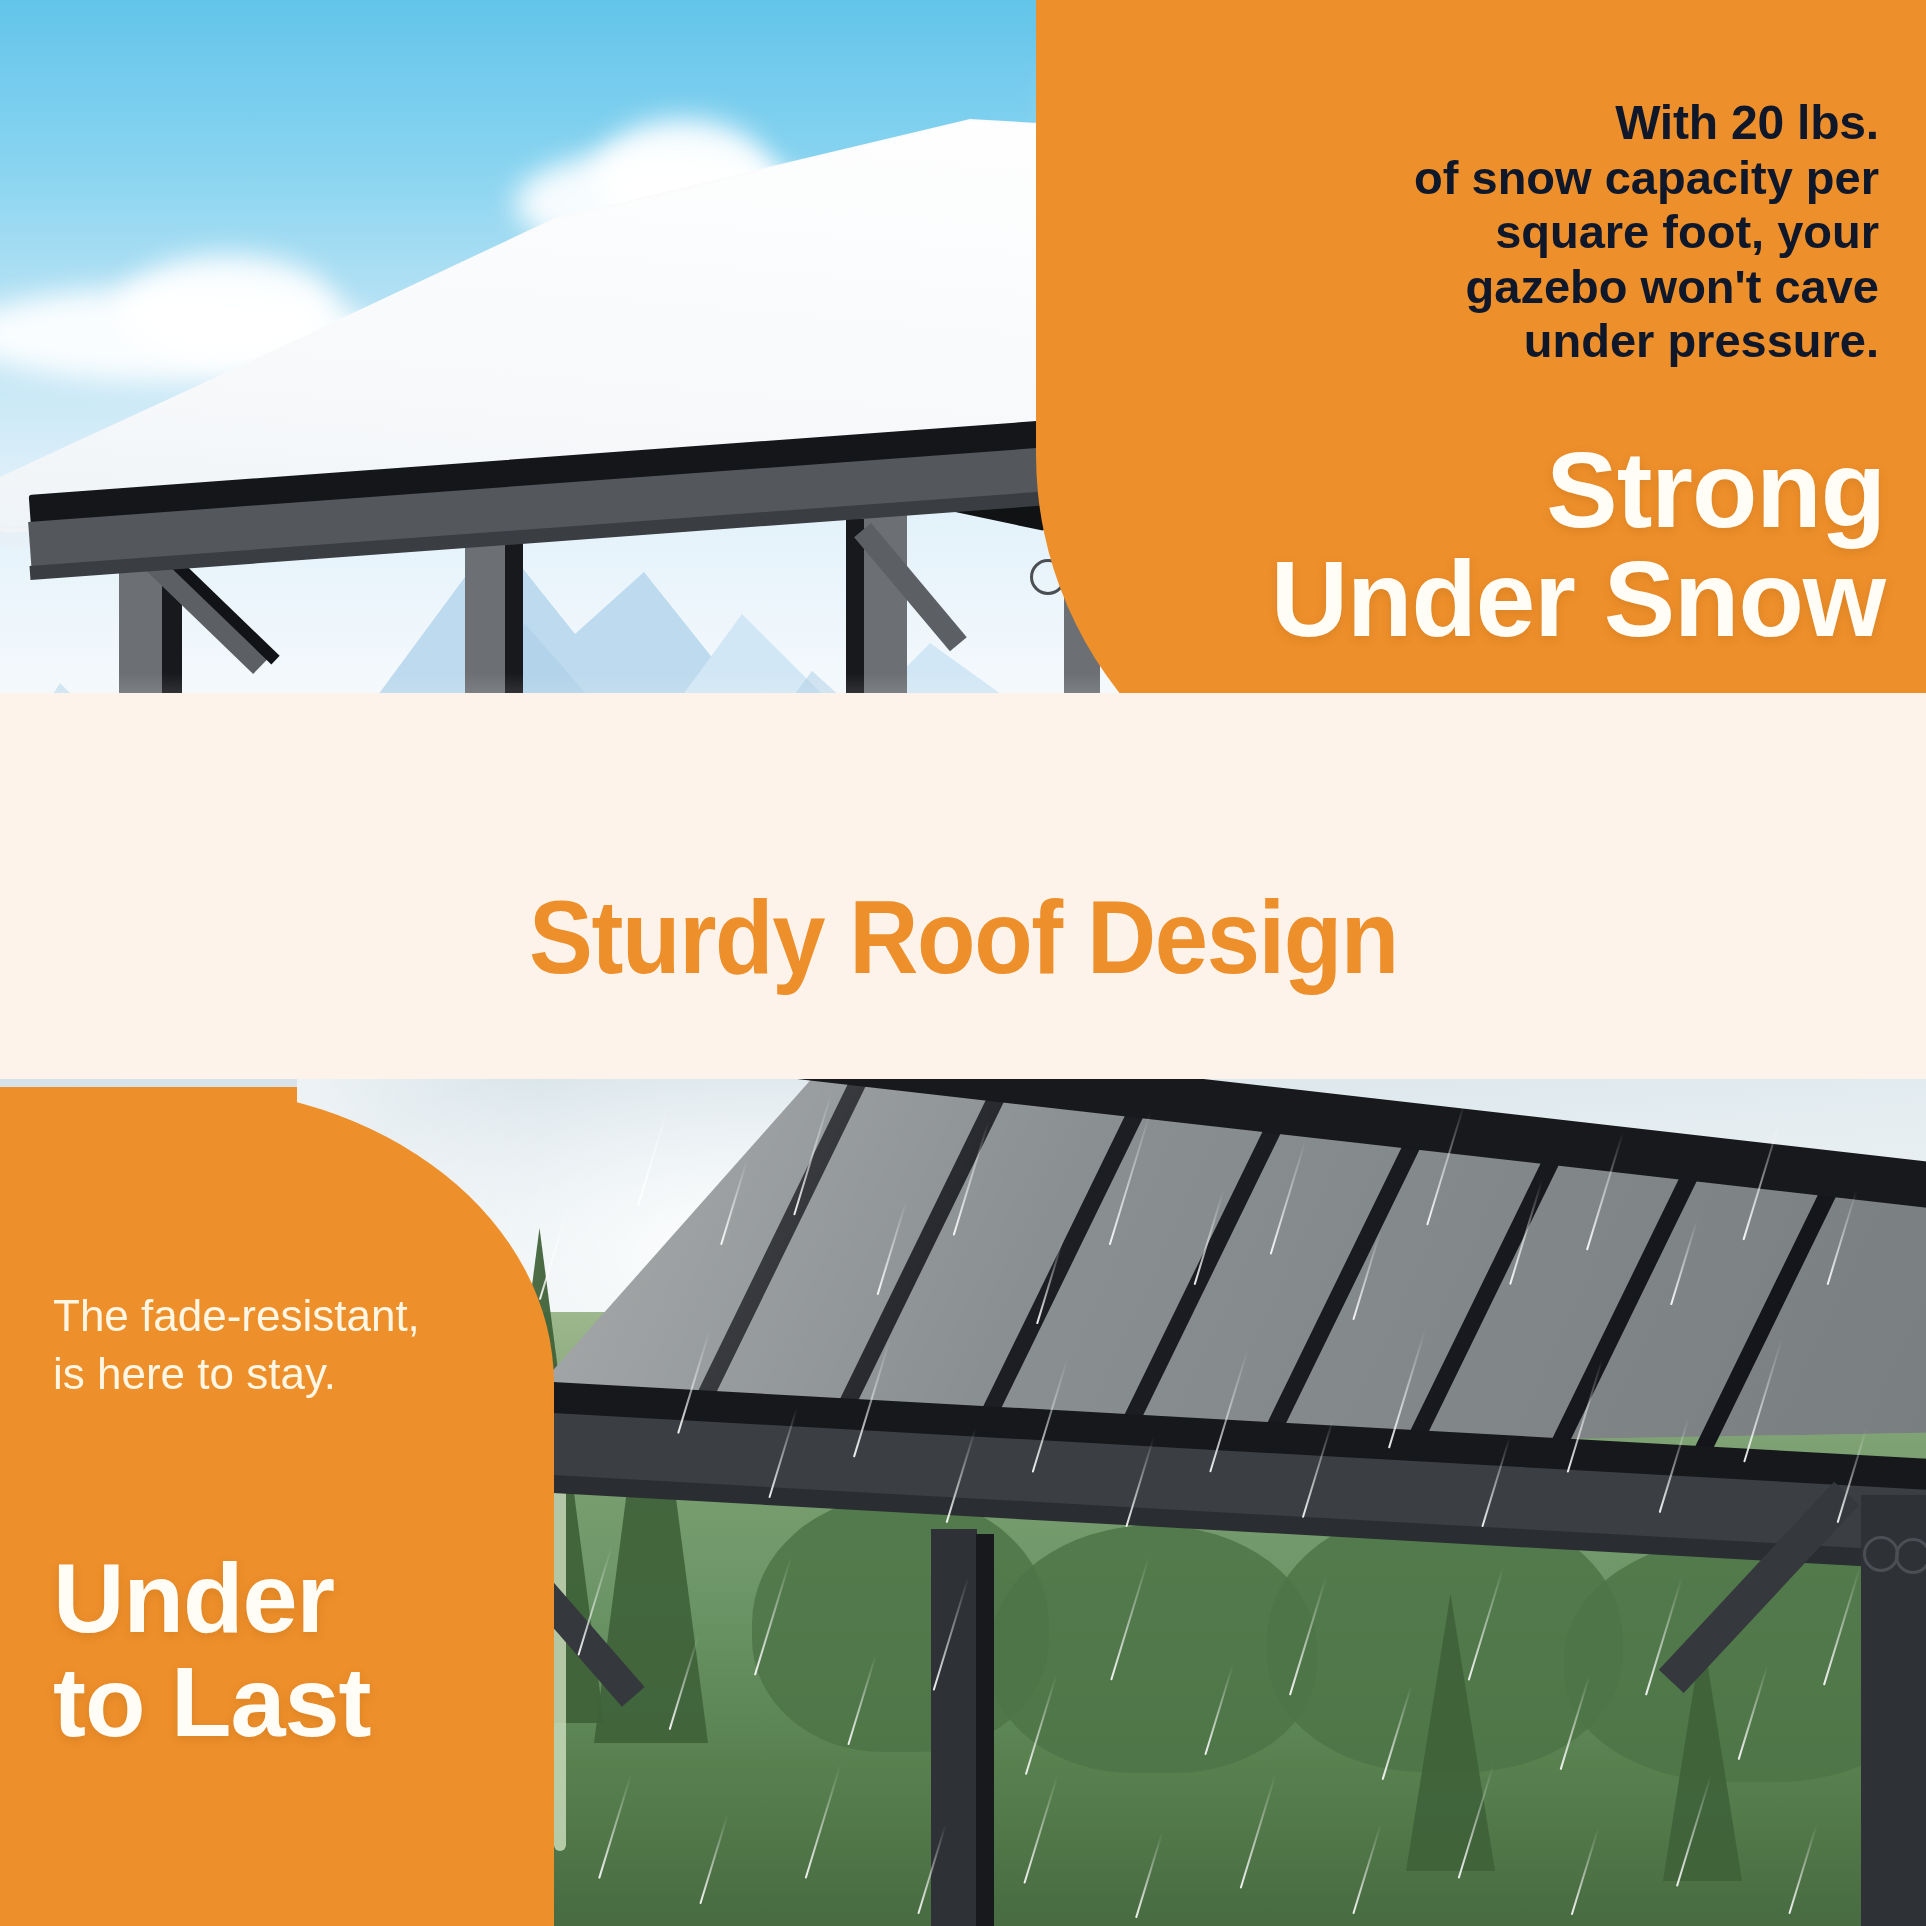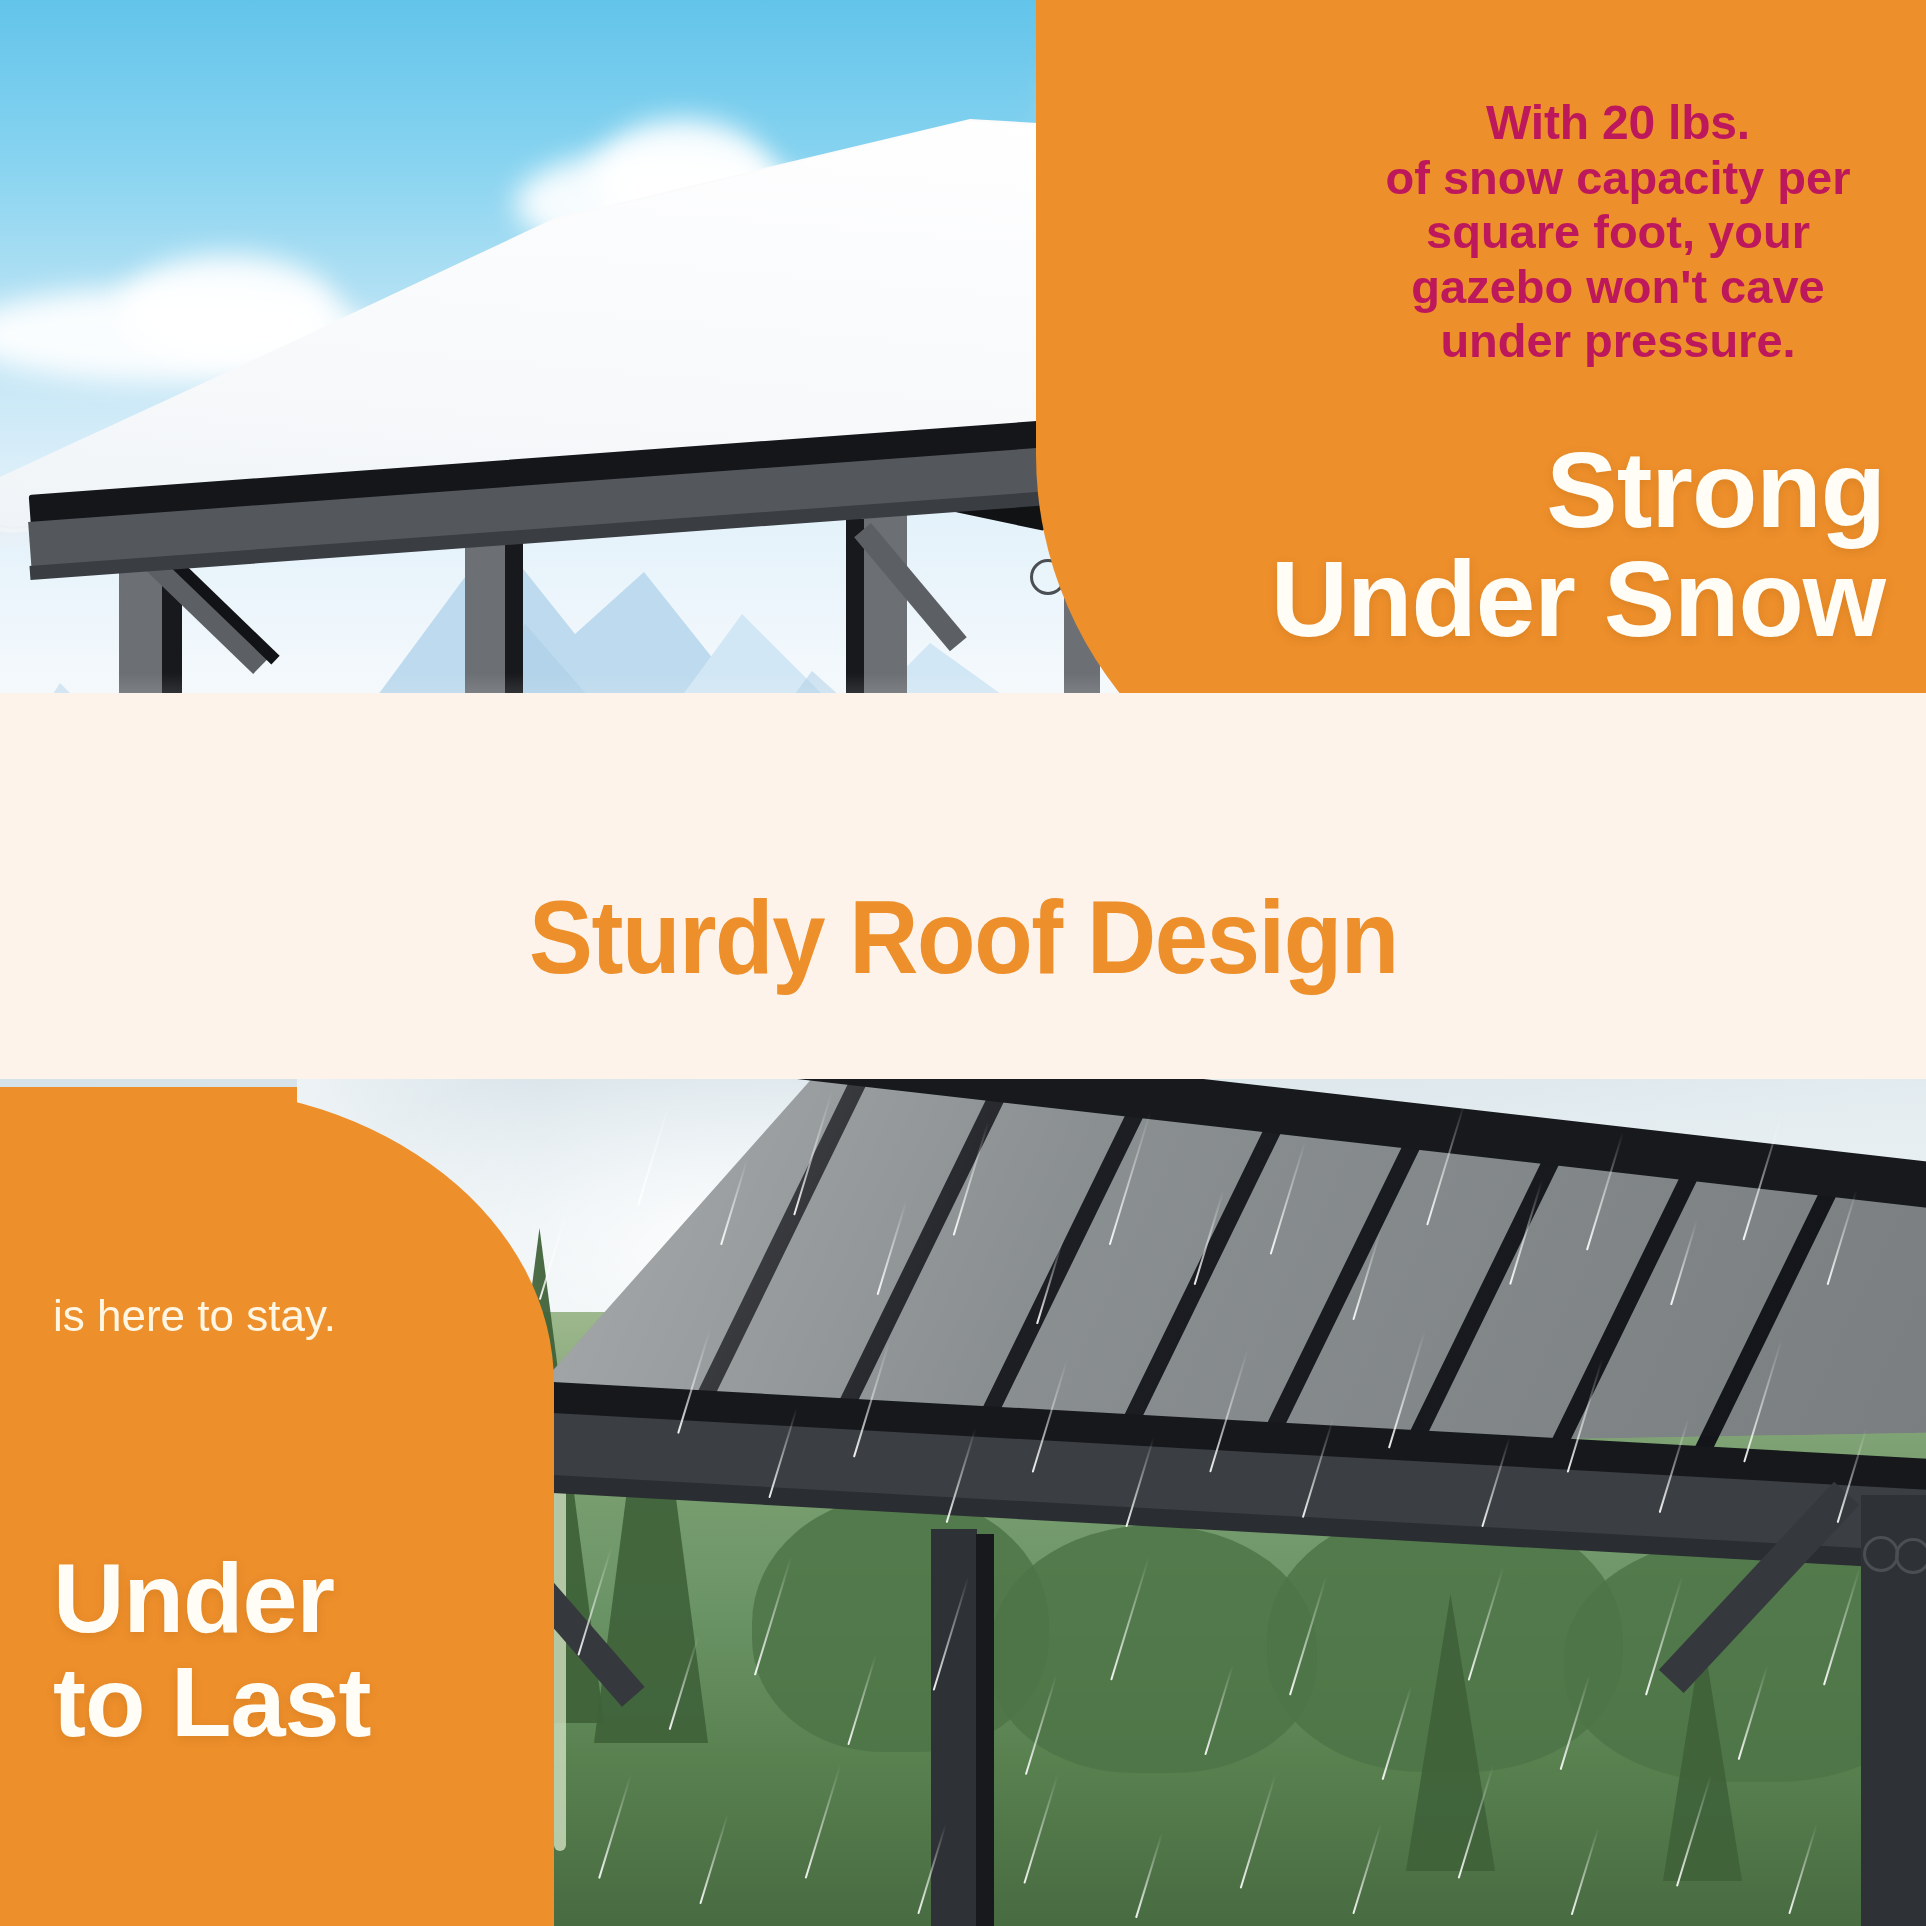--- a/index.html
+++ b/index.html
@@ -72,22 +72,22 @@
 
   .haze{position:absolute;left:0;bottom:0;width:1927px;height:198px;
      background:linear-gradient(180deg,rgba(253,243,234,0) 0%,rgba(250,247,243,.65) 60%,#FDF3EA 100%);}
 
   
   .orange-tr{position:absolute;right:0;top:0;width:891px;height:851px;background:#ED8F2B;
      border-bottom-left-radius:416px 396px;
      -webkit-mask-image:none;}
   .orange-tr-top{position:absolute;right:0;top:0;width:569px;height:297px;background:#ED8F2B;}
 
-  .tr-body{position:absolute;right:32px;top:95px;width:554px;text-align:center;
-     color:#be185d;line-height:1.16;}
+  .tr-body{position:absolute;right:48px;top:95px;width:554px;text-align:right;
+     color:#0f172a;line-height:1.16;}
   .tr-strong{font-weight:bold;font-size:48px;letter-spacing:-0.2px;display:block;}
   .tr-rest{font-weight:700;font-size:47px;display:block;}
 
   .tr-head{position:absolute;right:42px;top:436px;width:752px;text-align:right;
      color:#fffdf6;font-weight:bold;font-size:107px;line-height:1.02;letter-spacing:-1px;
      text-shadow:0 3px 10px rgba(150,80,10,.20);}
 
   
   .banner{position:absolute;left:0;top:693px;width:1927px;height:416px;background:#FDF3EA;}
   .banner-title{position:absolute;left:0;top:879px;width:1927px;text-align:center;
@@ -354,20 +354,21 @@
     </div>
 
     <div style="position:absolute;left:297px;top:0;width:248px;height:847px;
          background:linear-gradient(90deg,rgba(255,255,255,.55),rgba(255,255,255,0));"></div>
   </div>
 
   <div class="orange-bl-fill"></div>
   <div class="orange-bl"></div>
 
   <div class="bl-body">
+    <div>The fade-resistant,</div>
     <div>is here to stay.</div>
   </div>
 
   <div class="bl-head">
     <div>Under</div>
     <div class="nowrap">to Last</div>
   </div>
 
 </div>
 

